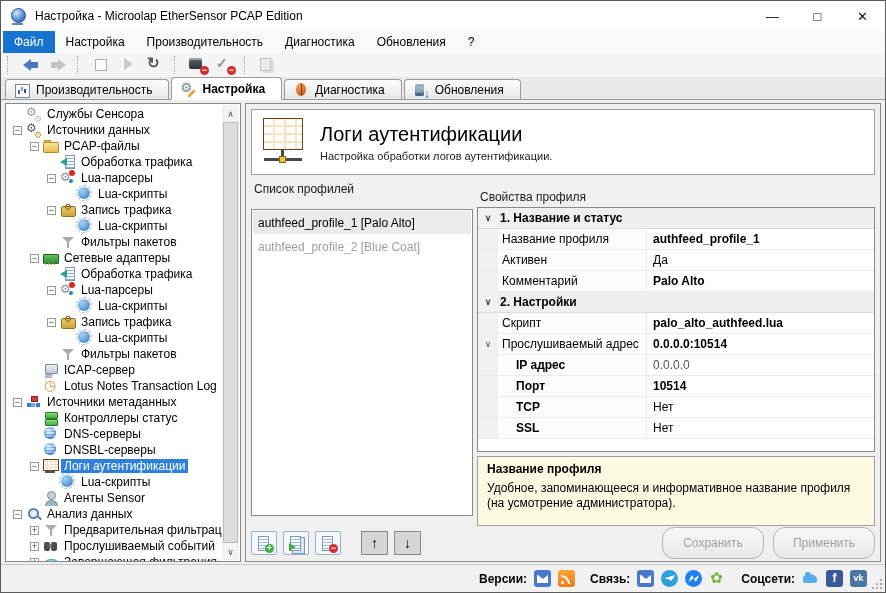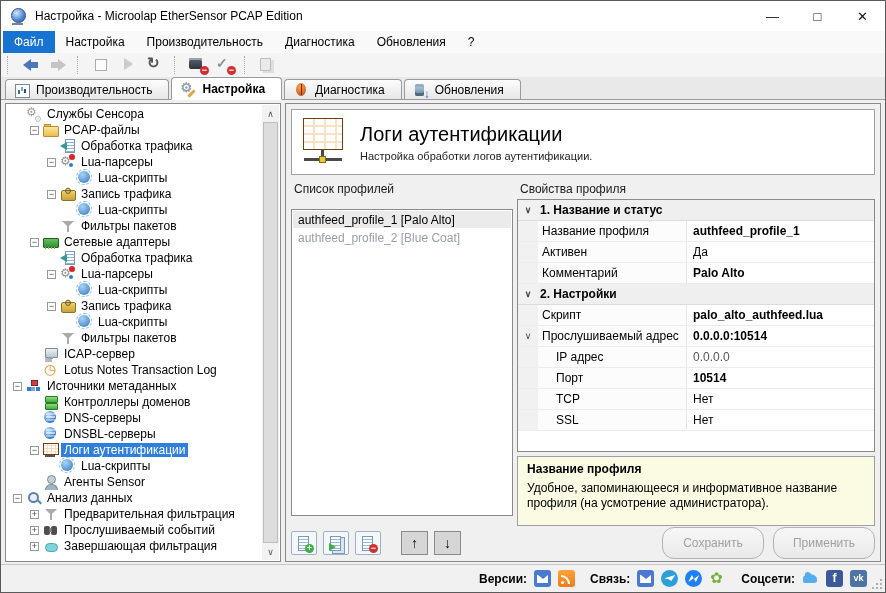--- a/index.html
+++ b/index.html
@@ -60,21 +60,21 @@
     border-radius:1px;transform:rotate(-45deg);}
   .ti-bug::before{content:"";position:absolute;left:3px;top:1px;width:10px;height:13px;border-radius:50%;
     background:radial-gradient(circle at 40% 30%,#ff9c4a,#b84e16);}
   .ti-bug::after{content:"";position:absolute;left:8px;top:2px;width:1px;height:11px;background:#742c06;}
   .ti-db::before{content:"";position:absolute;left:2px;top:2px;width:9px;height:12px;border-radius:2px;
     background:linear-gradient(#c5d6e4,#5f7f99);box-shadow:inset 0 3px 0 #93afc4,inset 0 -3px 0 #4a6a84;}
   .ti-db::after{content:"↓";position:absolute;right:-1px;bottom:-3px;color:#1f6fd4;font-weight:bold;font-size:12px;}
   
   .content{flex:1;display:flex;gap:4px;padding:3px 4px 2px 4px;min-height:0;}
   
-  .treepanel{width:276px;flex:none;background:#fff;border:1px solid #8a8a8a;position:relative;overflow:hidden;}
+  .treepanel{width:236px;flex:none;background:#fff;border:1px solid #8a8a8a;position:relative;overflow:hidden;}
   .treerows{position:absolute;left:1px;top:2px;right:18px;bottom:0;overflow:hidden;}
   .trow{height:16px;display:flex;align-items:center;white-space:nowrap;}
   .trow .tlabel{padding:0 3px;}
   .trow.selected .tlabel{background:#2f80dd;color:#fff;}
   .exp{width:9px;height:9px;border:1px solid #9a9a9a;background:#fff;flex:none;margin-right:4px;position:relative;}
   .exp::before{position:absolute;left:0;top:-2px;width:7px;text-align:center;font-size:9px;line-height:11px;color:#444;}
   .exp-minus::before{content:"−";}
   .exp-plus::before{content:"+";}
   .exp-none{visibility:hidden;}
   .i{width:16px;height:16px;position:relative;display:inline-block;flex:none;margin-right:2px;}
@@ -154,33 +154,33 @@
       repeating-linear-gradient(0deg,transparent 0 6px,#f7e3c2 6px 8px),
       repeating-linear-gradient(90deg,transparent 0 9px,#f7e3c2 9px 11px);}
   .brick-stem{position:absolute;left:21px;top:34px;width:3px;height:8px;background:#4a4a4a;}
   .brick-line{position:absolute;left:4px;right:4px;top:42px;height:3px;background:#4a4a4a;}
   .brick-node{position:absolute;left:19px;top:40px;width:7px;height:7px;background:#e8c53d;border:1px solid #8a6d10;}
   .htitle{font-size:20px;}
   .hsub{font-size:11px;color:#222;margin-top:4px;}
   .cols{flex:1;display:flex;gap:4px;min-height:0;}
   .col{display:flex;flex-direction:column;min-height:0;}
   .col-left{width:222px;flex:none;gap:10px;}
-  .col-right{flex:1;min-width:0;}
+  .col-right{flex:1;min-width:0;margin-top:8px;}
   .collabel{height:20px;flex:none;display:flex;align-items:center;padding-left:3px;color:#1a1a1a;}
   .contentbox{flex:1;border:1px solid #8a8a8a;background:#fff;overflow:hidden;min-height:0;}
-  .pitem{height:17px;display:flex;align-items:center;padding-left:5px;margin:1px 1px 0 1px;white-space:nowrap;}
+  .pitem{height:23px;display:flex;align-items:center;padding-left:5px;margin:1px 1px 0 1px;white-space:nowrap;}
   .pitem.selected{background:#ebebeb;}
   .pitem.dim{color:#9aa0a6;}
   
   .prow{height:21px;display:flex;align-items:center;border-bottom:1px solid #ececec;}
   .gut{width:20px;flex:none;align-self:stretch;background:#f1f1f1;display:flex;align-items:center;
     justify-content:center;font-size:9px;color:#444;}
   .pname{width:149px;flex:none;align-self:stretch;display:flex;align-items:center;background:#fcfcfc;
     border-right:1px solid #e4e4e4;padding-left:4px;white-space:nowrap;overflow:hidden;}
-  .pname.ind1{padding-left:18px;}
+  .pname.ind1{padding-left:18px;font-weight:bold;}
   .pval{flex:1;padding-left:6px;white-space:nowrap;overflow:hidden;}
   .pval.bold{font-weight:bold;}
   .pval.dim{color:#555;}
   .prow.pgroup{background:#efefef;font-weight:bold;border-bottom:1px solid #dcdcdc;}
   .prow.pgroup .glabel{padding-left:2px;}
   
   .descbox{height:70px;flex:none;margin-top:4px;border:1px solid #a0a0a0;background:#fbfbe3;padding:5px 9px;line-height:1.3;}
   .desctitle{font-weight:bold;margin-bottom:3px;}
   
   .bbar{height:30px;flex:none;display:flex;align-items:center;gap:6px;padding-top:4px;}
@@ -293,20 +293,25 @@
 
   <div class="content">
 
     <div class="treepanel">
       <div class="treerows" id="tree-rows">
           <div class="trow" style="padding-left: 6px;">
             <span class="exp exp-none"></span>
             <span class="i i-gears"></span>
             <span class="tlabel">Службы Сенсора</span>
           </div>
+          <div class="trow" style="padding-left: 6px;">
+            <span class="exp exp-minus"></span>
+            <span class="i i-gearsd"></span>
+            <span class="tlabel">Источники данных</span>
+          </div>
           <div class="trow" style="padding-left: 23px;">
             <span class="exp exp-minus"></span>
             <span class="i i-folder"></span>
             <span class="tlabel">PCAP-файлы</span>
           </div>
           <div class="trow" style="padding-left: 40px;">
             <span class="exp exp-none"></span>
             <span class="i i-traffic"></span>
             <span class="tlabel">Обработка трафика</span>
           </div>
@@ -381,21 +386,21 @@
             <span class="tlabel">Lotus Notes Transaction Log</span>
           </div>
           <div class="trow" style="padding-left: 6px;">
             <span class="exp exp-minus"></span>
             <span class="i i-network"></span>
             <span class="tlabel">Источники метаданных</span>
           </div>
           <div class="trow" style="padding-left: 23px;">
             <span class="exp exp-none"></span>
             <span class="i i-domain"></span>
-            <span class="tlabel">Контроллеры доменов</span>
+            <span class="tlabel">Контроллеры статус</span>
           </div>
           <div class="trow" style="padding-left: 23px;">
             <span class="exp exp-none"></span>
             <span class="i i-globe"></span>
             <span class="tlabel">DNS-серверы</span>
           </div>
           <div class="trow" style="padding-left: 23px;">
             <span class="exp exp-none"></span>
             <span class="i i-globe"></span>
             <span class="tlabel">DNSBL-серверы</span>

